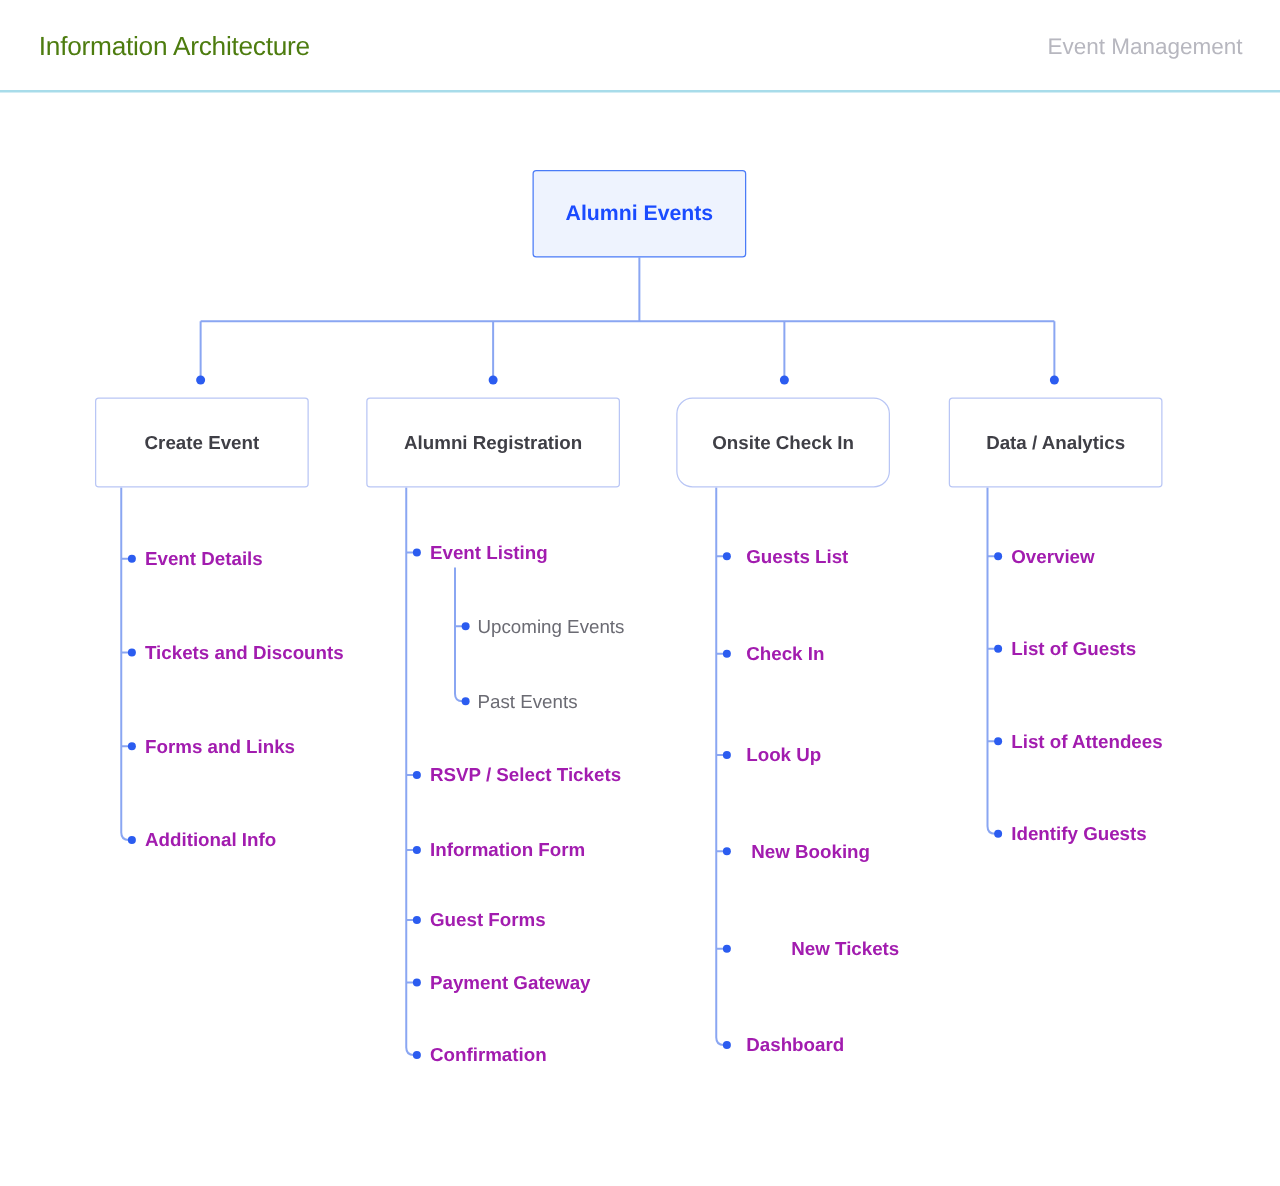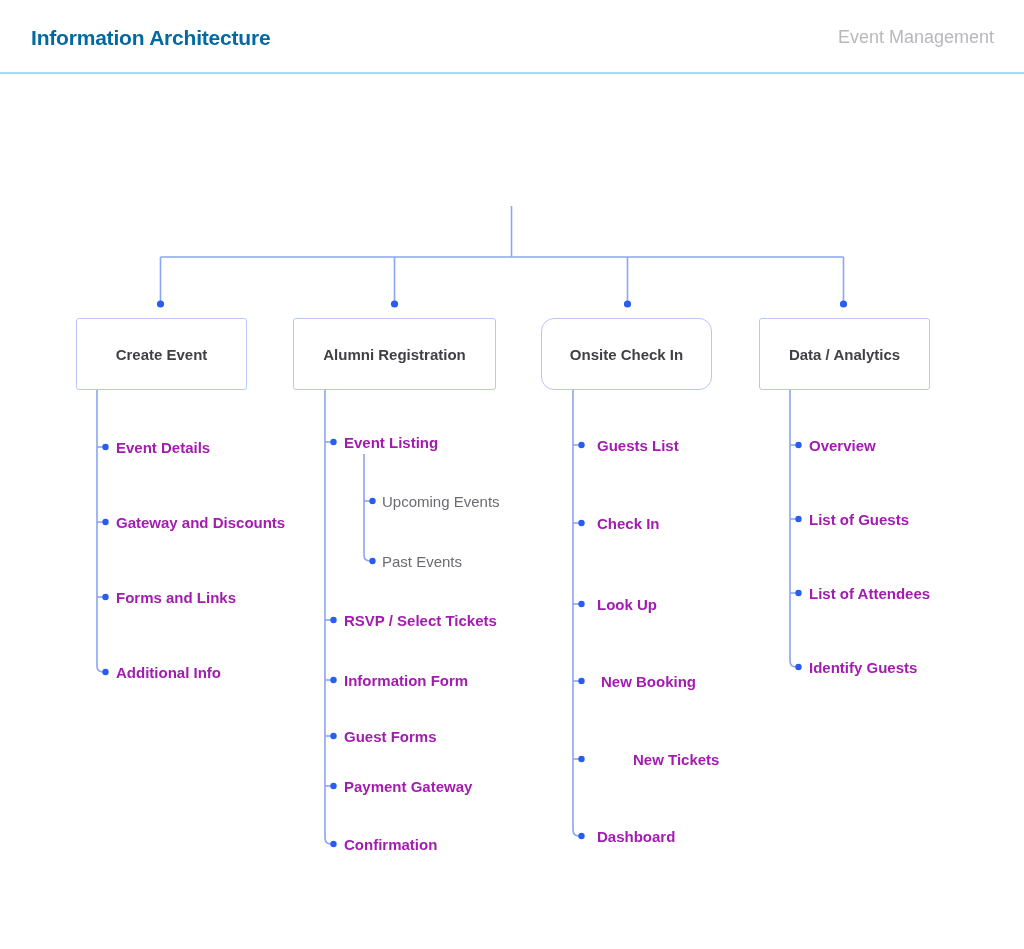--- a/index.html
+++ b/index.html
@@ -23,22 +23,22 @@
     width: 1024px;
     height: 74px;
     border-bottom: 2px solid #a8dcea;
     box-sizing: border-box;
   }
   #page-title {
     position: absolute;
     left: 31px;
     top: 26px;
     font-size: 21px;
-    font-weight: bold;
-    color: #0369a1;
+    font-weight: normal;
+    color: #4d7c0f;
     letter-spacing: -0.2px;
   }
   #header-subtitle {
     position: absolute;
     right: 30px;
     top: 27px;
     font-size: 18px;
     font-weight: normal;
     color: #b7b7bf;
   }
@@ -192,39 +192,42 @@
       <path d="M790 519 L798 519"></path>
     </g>
     <g fill="#2b5cf0">
       <circle cx="798.5" cy="371" r="3.2"></circle>
       <circle cx="798.5" cy="445" r="3.2"></circle>
       <circle cx="798.5" cy="519" r="3.2"></circle>
       <circle cx="798.5" cy="593" r="3.2"></circle>
     </g>
   </svg>
 
+  <div class="node root" style="left:426px; top:62px; width:171px; height:70px;">
+    <span class="node-label">Alumni Events</span>
+  </div>
 
   <div class="node lvl2" style="left:293px; top:244px; width:203px; height:72px;">
     <span class="node-label">Alumni Registration</span>
   </div>
 
   <div class="node lvl2" style="left:76px; top:244px; width:171px; height:72px;">
     <span class="node-label">Create Event</span>
   </div>
 
   <div class="node lvl2" style="left:541px; top:244px; width:171px; height:72px;border-radius:13px;">
     <span class="node-label">Onsite Check In</span>
   </div>
 
   <div class="node lvl2" style="left:759px; top:244px; width:171px; height:72px;">
     <span class="node-label">Data / Analytics</span>
   </div>
 
   <div class="leaf" style="left:116px; top:366px;">Event Details</div>
-  <div class="leaf" style="left:116px; top:441px;">Gateway and Discounts</div>
+  <div class="leaf" style="left:116px; top:441px;">Tickets and Discounts</div>
   <div class="leaf" style="left:116px; top:516px;">Forms and Links</div>
   <div class="leaf" style="left:116px; top:591px;">Additional Info</div>
 
   <div class="leaf" style="left:344px; top:361px;">Event Listing</div>
   <div class="leaf sub" style="left:382px; top:420px;">Upcoming Events</div>
   <div class="leaf sub" style="left:382px; top:480px;">Past Events</div>
   <div class="leaf" style="left:344px; top:539px;">RSVP / Select Tickets</div>
   <div class="leaf" style="left:344px; top:599px;">Information Form</div>
   <div class="leaf" style="left:344px; top:655px;">Guest Forms</div>
   <div class="leaf" style="left:344px; top:705px;">Payment Gateway</div>

